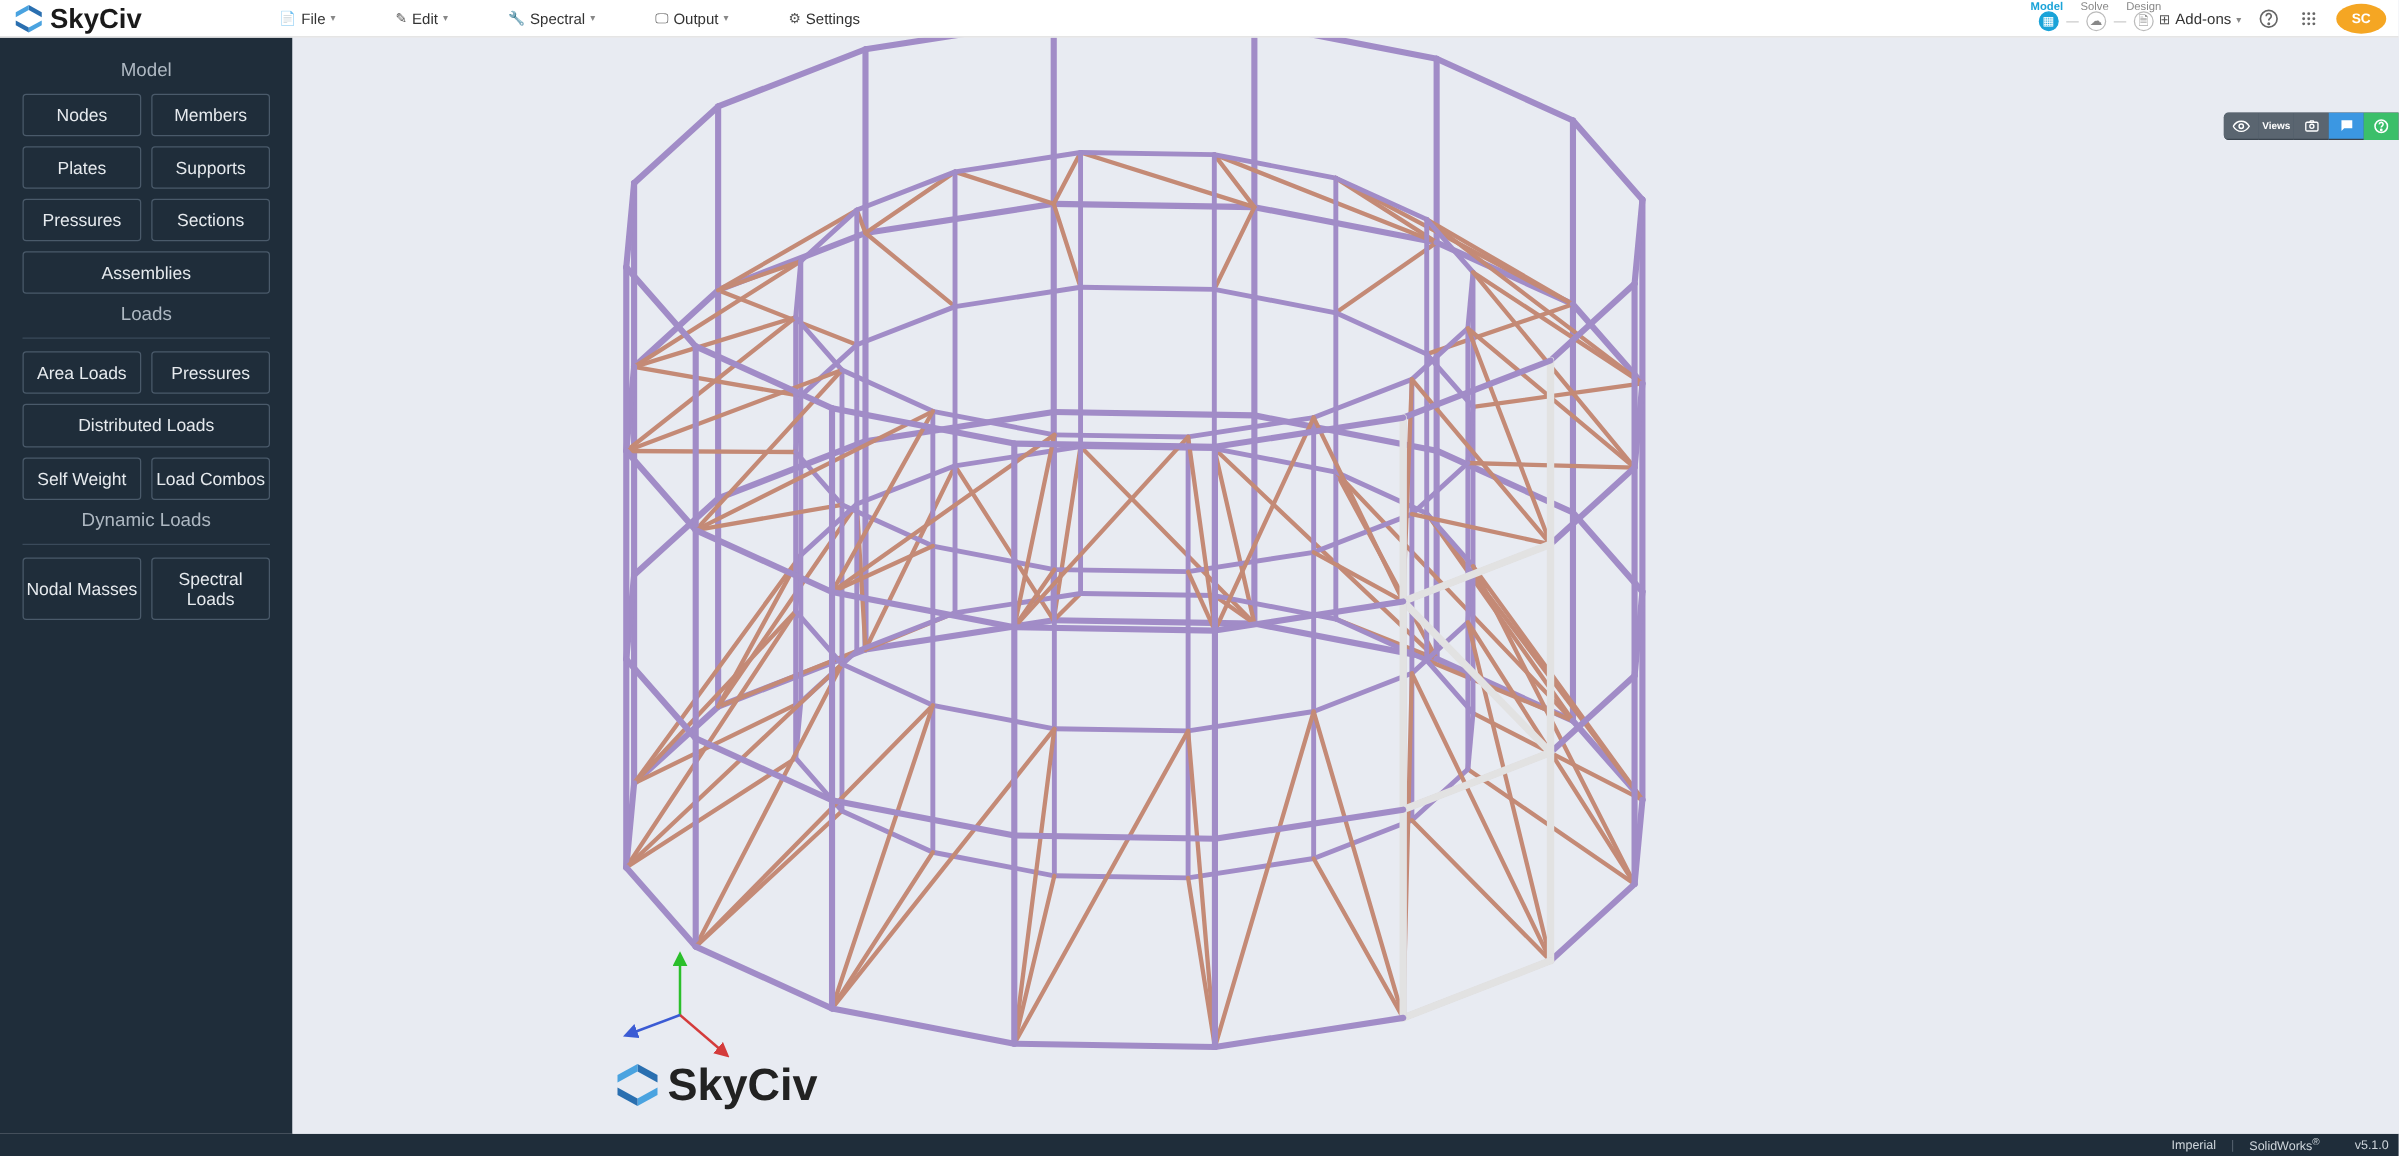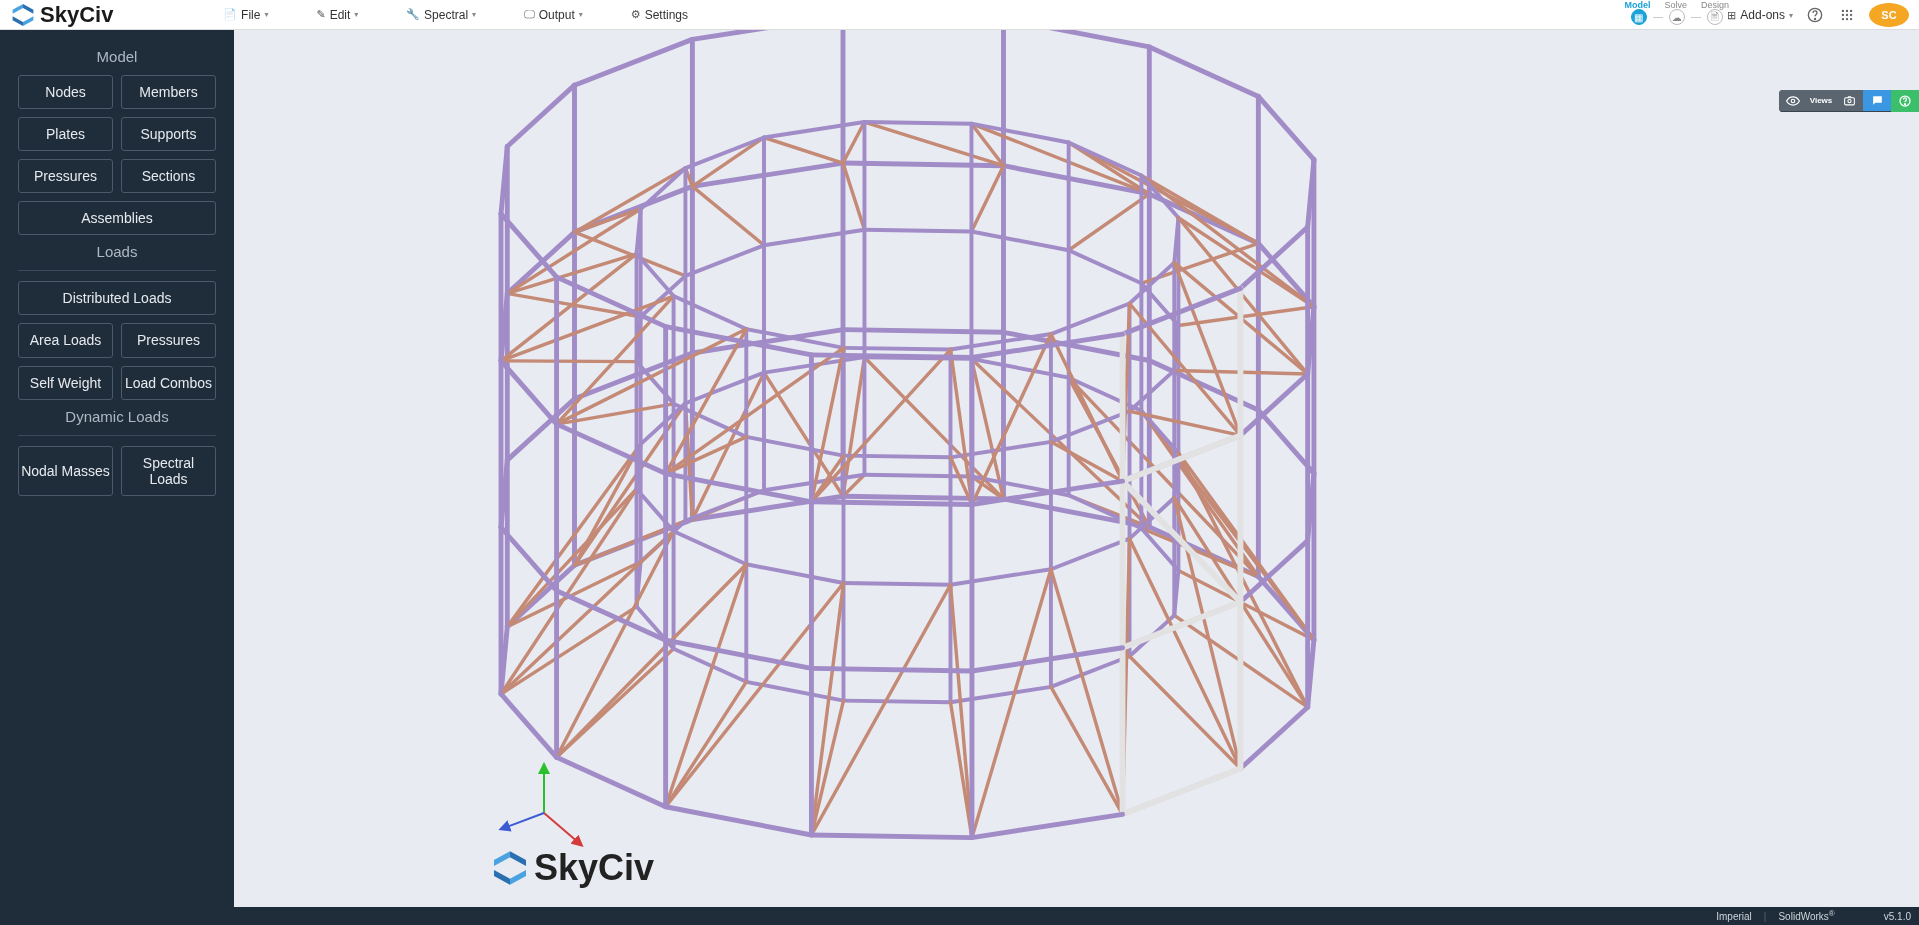--- a/index.html
+++ b/index.html
@@ -167,25 +167,25 @@
       <button class="sb-btn">Pressures</button>
       <button class="sb-btn">Sections</button>
     </div>
     <div class="sb-row">
       <button class="sb-btn full">Assemblies</button>
     </div>
 
     <div class="sb-section-title">Loads</div>
     <hr class="sb-divider">
     <div class="sb-row">
-      <button class="sb-btn full">Distributed Loads</button>
-    </div>
-    <div class="sb-row">
       <button class="sb-btn">Area Loads</button>
       <button class="sb-btn">Pressures</button>
+    </div>
+    <div class="sb-row">
+      <button class="sb-btn full">Distributed Loads</button>
     </div>
     <div class="sb-row">
       <button class="sb-btn">Self Weight</button>
       <button class="sb-btn">Load Combos</button>
     </div>
 
     <div class="sb-section-title">Dynamic Loads</div>
     <hr class="sb-divider">
     <div class="sb-row">
       <button class="sb-btn">Nodal Masses</button>
@@ -522,14 +522,14 @@
       </span>
       <span>SkyCiv</span>
     </div>
   </div>
 </div>
 
 <div class="footer">
   <span class="item">Imperial</span>
   <span class="sep">|</span>
   <span class="item"><span>SolidWorks</span><sup>®</sup></span>
-  <span class="item" style="margin-left:37px">v5.1.0</span>
+  <span class="item" style="margin-left:16px">v5.1.0</span>
 </div>
 
 </body></html>

